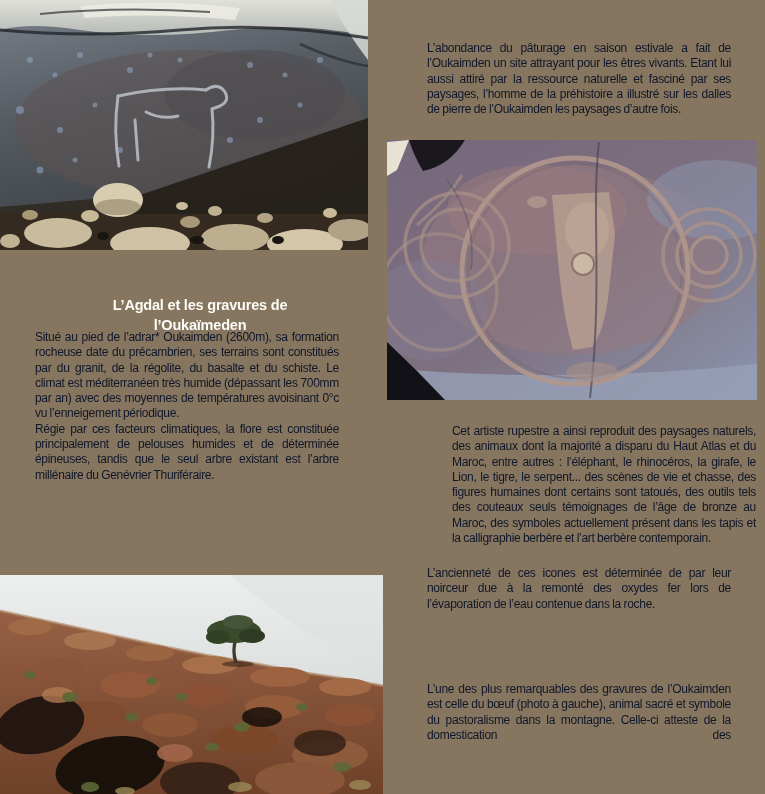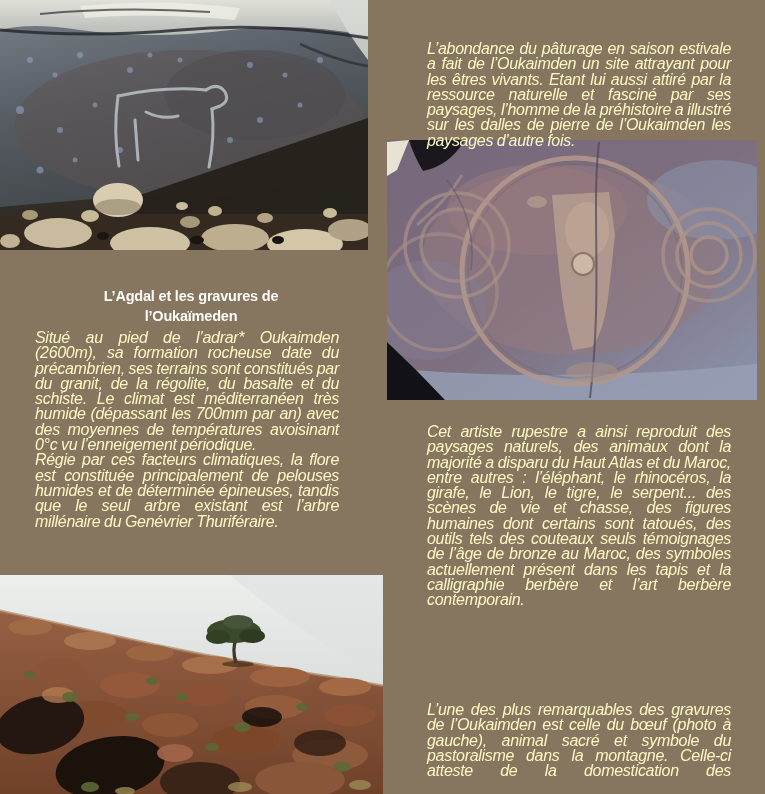--- a/index.html
+++ b/index.html
@@ -5,39 +5,39 @@
   html,body { margin:0; padding:0; background:#5c5247; }
   .page {
     position:relative; width:765px; height:794px; margin:0 auto;
     background:#86755f; overflow:hidden;
     font-family:"Liberation Sans", sans-serif;
   }
   figure.photo { position:absolute; margin:0; padding:0; line-height:0; }
   figure.photo svg { display:block; }
 
   .txt {
-    position:absolute; color:#fef9c3; font-style:italic;
-    font-size:16px; line-height:15.3px; letter-spacing:-0.3px; word-spacing:-0.5px;
+    position:absolute; color:#0f172a; 
+    font-size:12px; line-height:15.3px; letter-spacing:-0.3px; word-spacing:-0.5px;
     text-align:justify;
   }
   .txt p { margin:0; }
   .txt p.justify-last { text-align-last:justify; }
 
   .box-title {
     position:absolute; left:35px; top:282px; width:304px;
     color:#fdfcf8; font-weight:bold; font-style:normal;
     font-size:14.5px; line-height:20px; letter-spacing:-0.2px;
-    text-align:center; margin:4px;
+    text-align:center; margin:13px;
   }
 
   .intro      { left:427px; top:41px;  width:304px; }
   .left-body  { left:35px;  top:330px; width:304px; }
-  .g-artiste  { left:427px; top:424px; width:304px; }
+  .g-artiste  { left:452px; top:424px; width:304px; }
   .g-datation { left:427px; top:566px; width:304px; }
-  .g-boeuf    { left:427px; top:702px; width:304px; }
+  .g-boeuf    { left:427px; top:682px; width:304px; }
 
   .page-num {
     position:absolute; left:427px; top:757px; width:294px;
     color:#4b453c; font-size:12.5px; font-style:normal; text-align:center;
   }
 </style>
 </head>
 <body>
 
 <div class="page">
@@ -241,20 +241,21 @@
   <div class="txt left-body">
     <p>Situé au pied de l’adrar* Oukaimden (2600m), sa formation rocheuse date du précambrien, ses terrains sont constitués par du granit, de la régolite, du basalte et du schiste. Le climat est méditerranéen très humide (dépassant les 700mm par an) avec des moyennes de températures avoisinant 0°c vu l’enneigement périodique.</p>
     <p>Régie par ces facteurs climatiques, la flore est constituée principalement de pelouses humides et de déterminée épineuses, tandis que le seul arbre existant est l’arbre millénaire du Genévrier Thuriféraire.</p>
   </div>
 
   <div class="txt g-artiste">
     <p>Cet artiste rupestre a ainsi reproduit des paysages naturels, des animaux dont la majorité a disparu du Haut Atlas et du Maroc, entre autres : l’éléphant, le rhinocéros, la girafe, le Lion, le tigre, le serpent... des scènes de vie et chasse, des figures humaines dont certains sont tatoués, des outils tels des couteaux seuls témoignages de l’âge de bronze au Maroc, des symboles actuellement présent dans les tapis et la calligraphie berbère et l’art berbère contemporain.</p>
   </div>
 
   <div class="txt g-datation">
+    <p>L’ancienneté de ces icones est déterminée de par leur noirceur due à la remonté des oxydes fer lors de l’évaporation de l’eau contenue dans la roche.</p>
   </div>
 
   <div class="txt g-boeuf">
     <p class="justify-last">L’une des plus remarquables des gravures de l’Oukaimden est celle du bœuf (photo à gauche), animal sacré et symbole du pastoralisme dans la montagne. Celle-ci atteste de la domestication des</p>
   </div>
 
 
 </div>
 
 </body></html>

